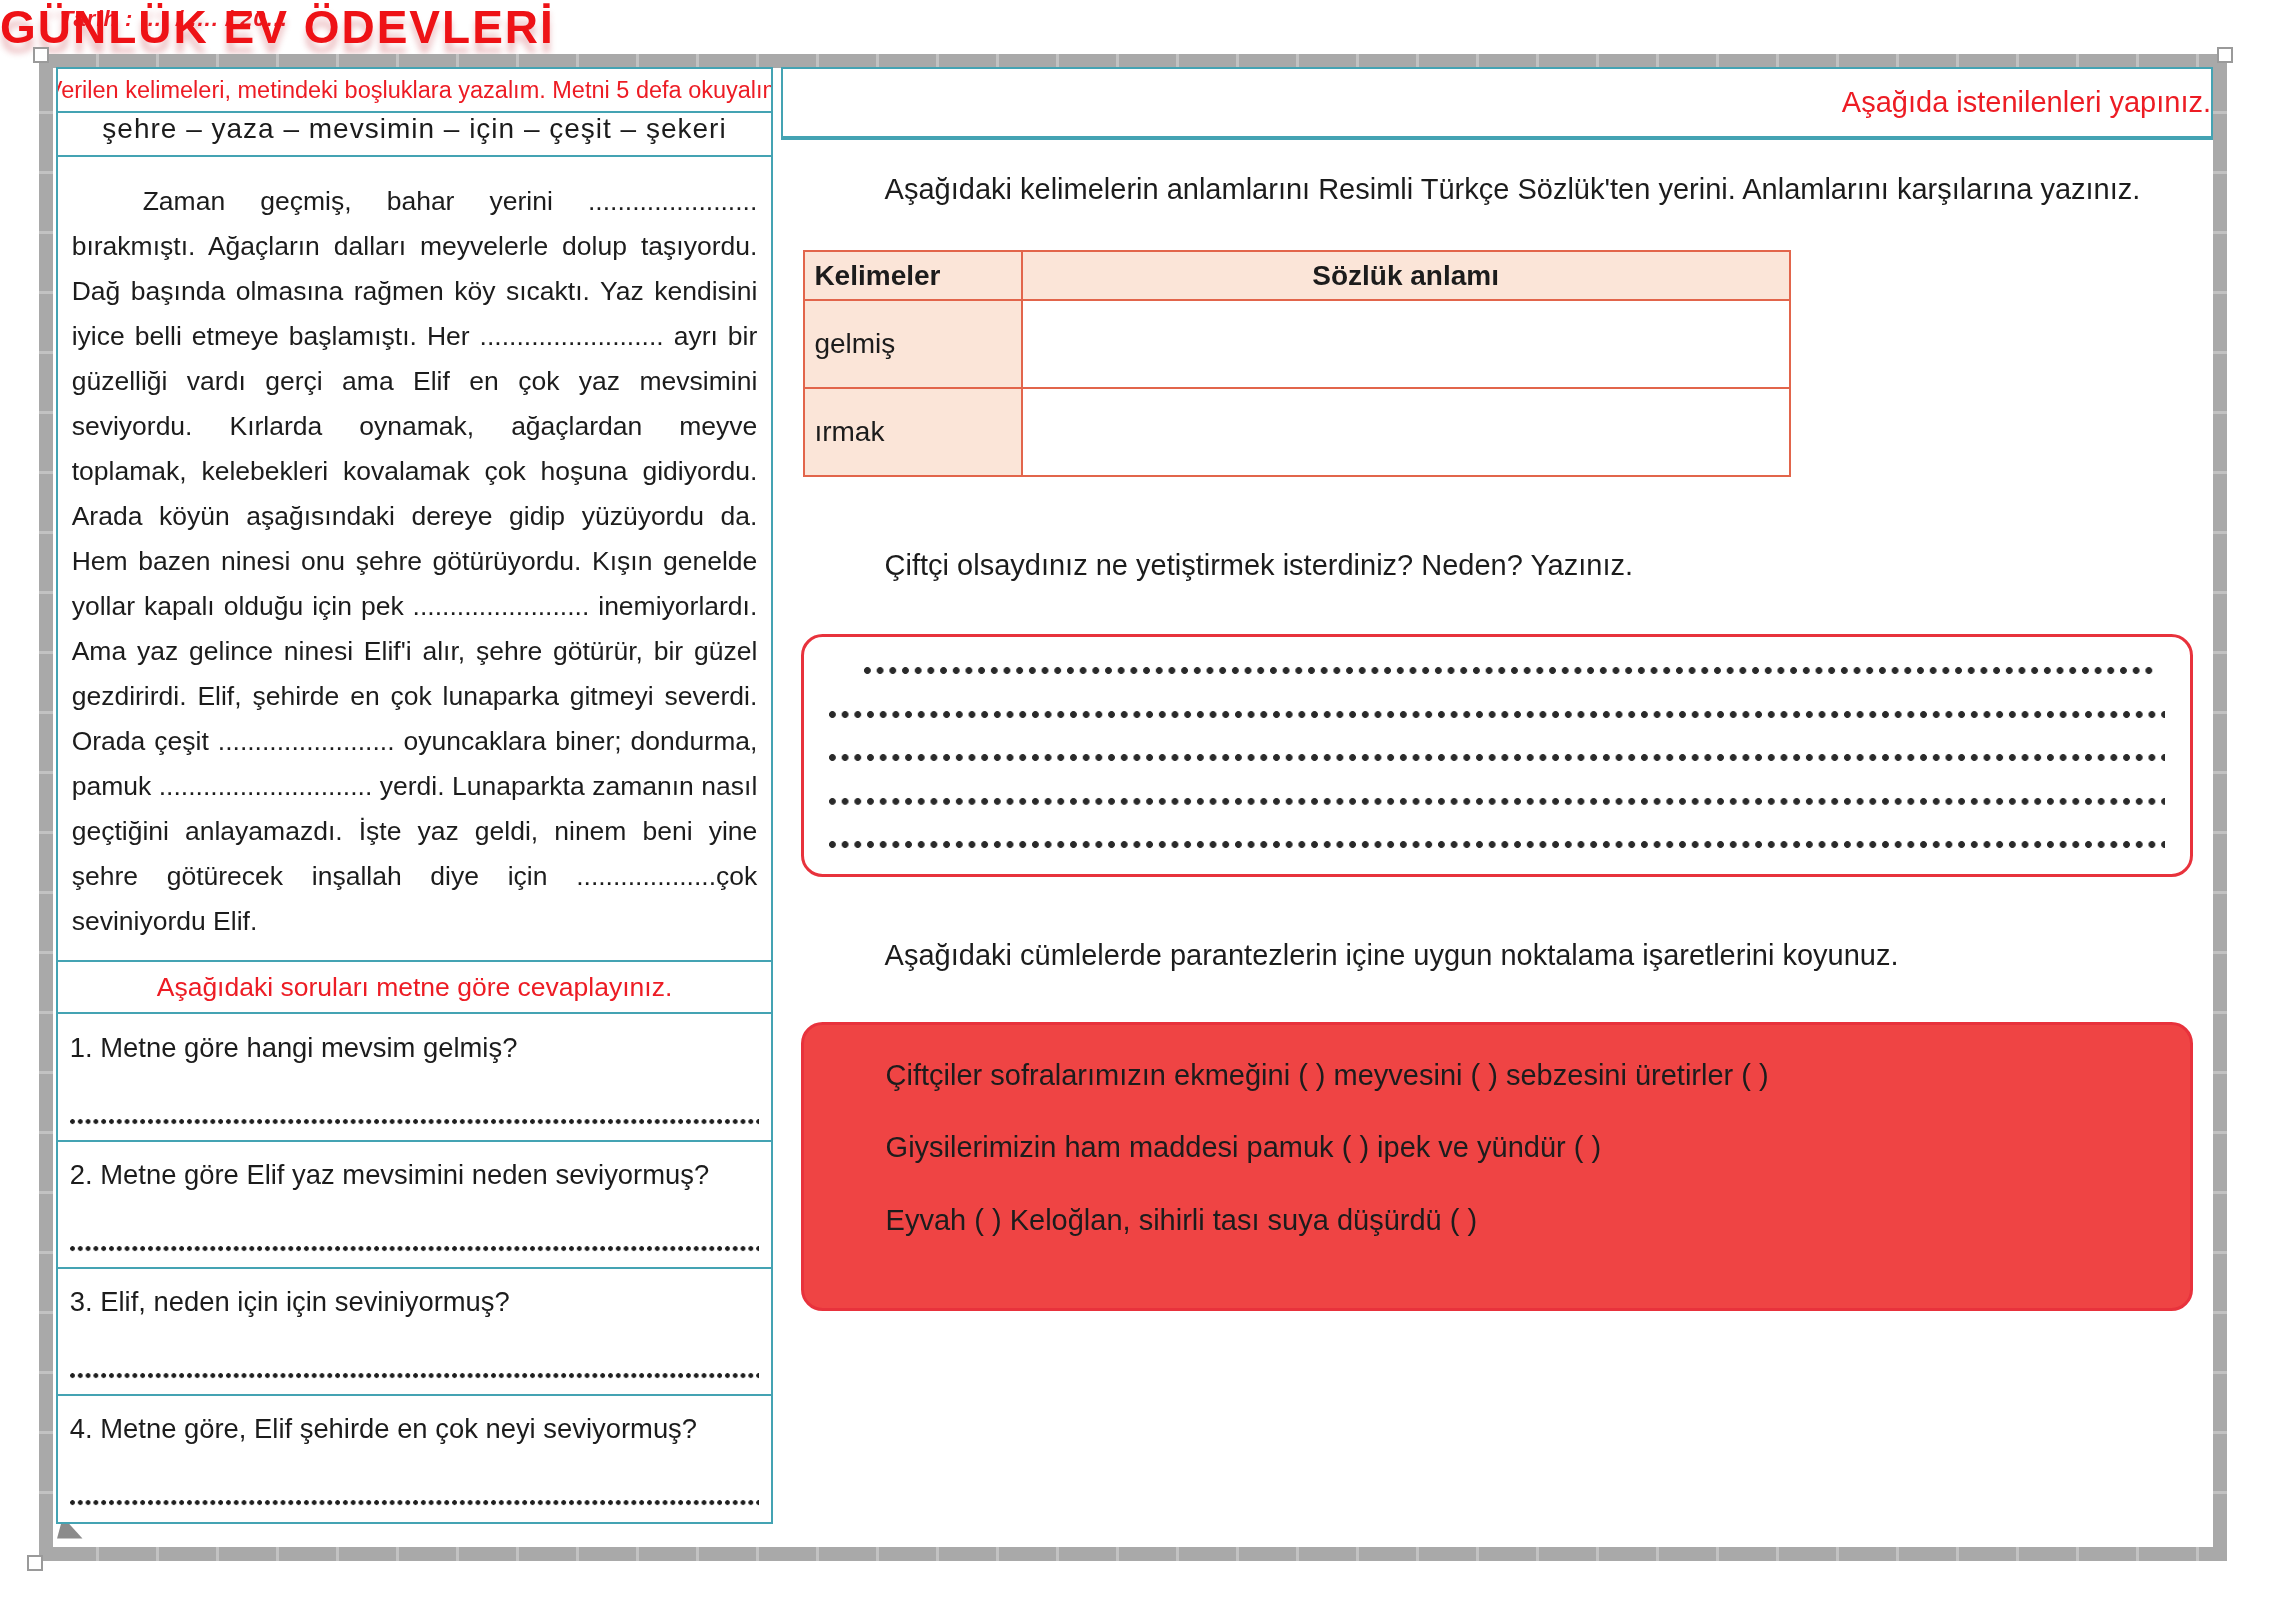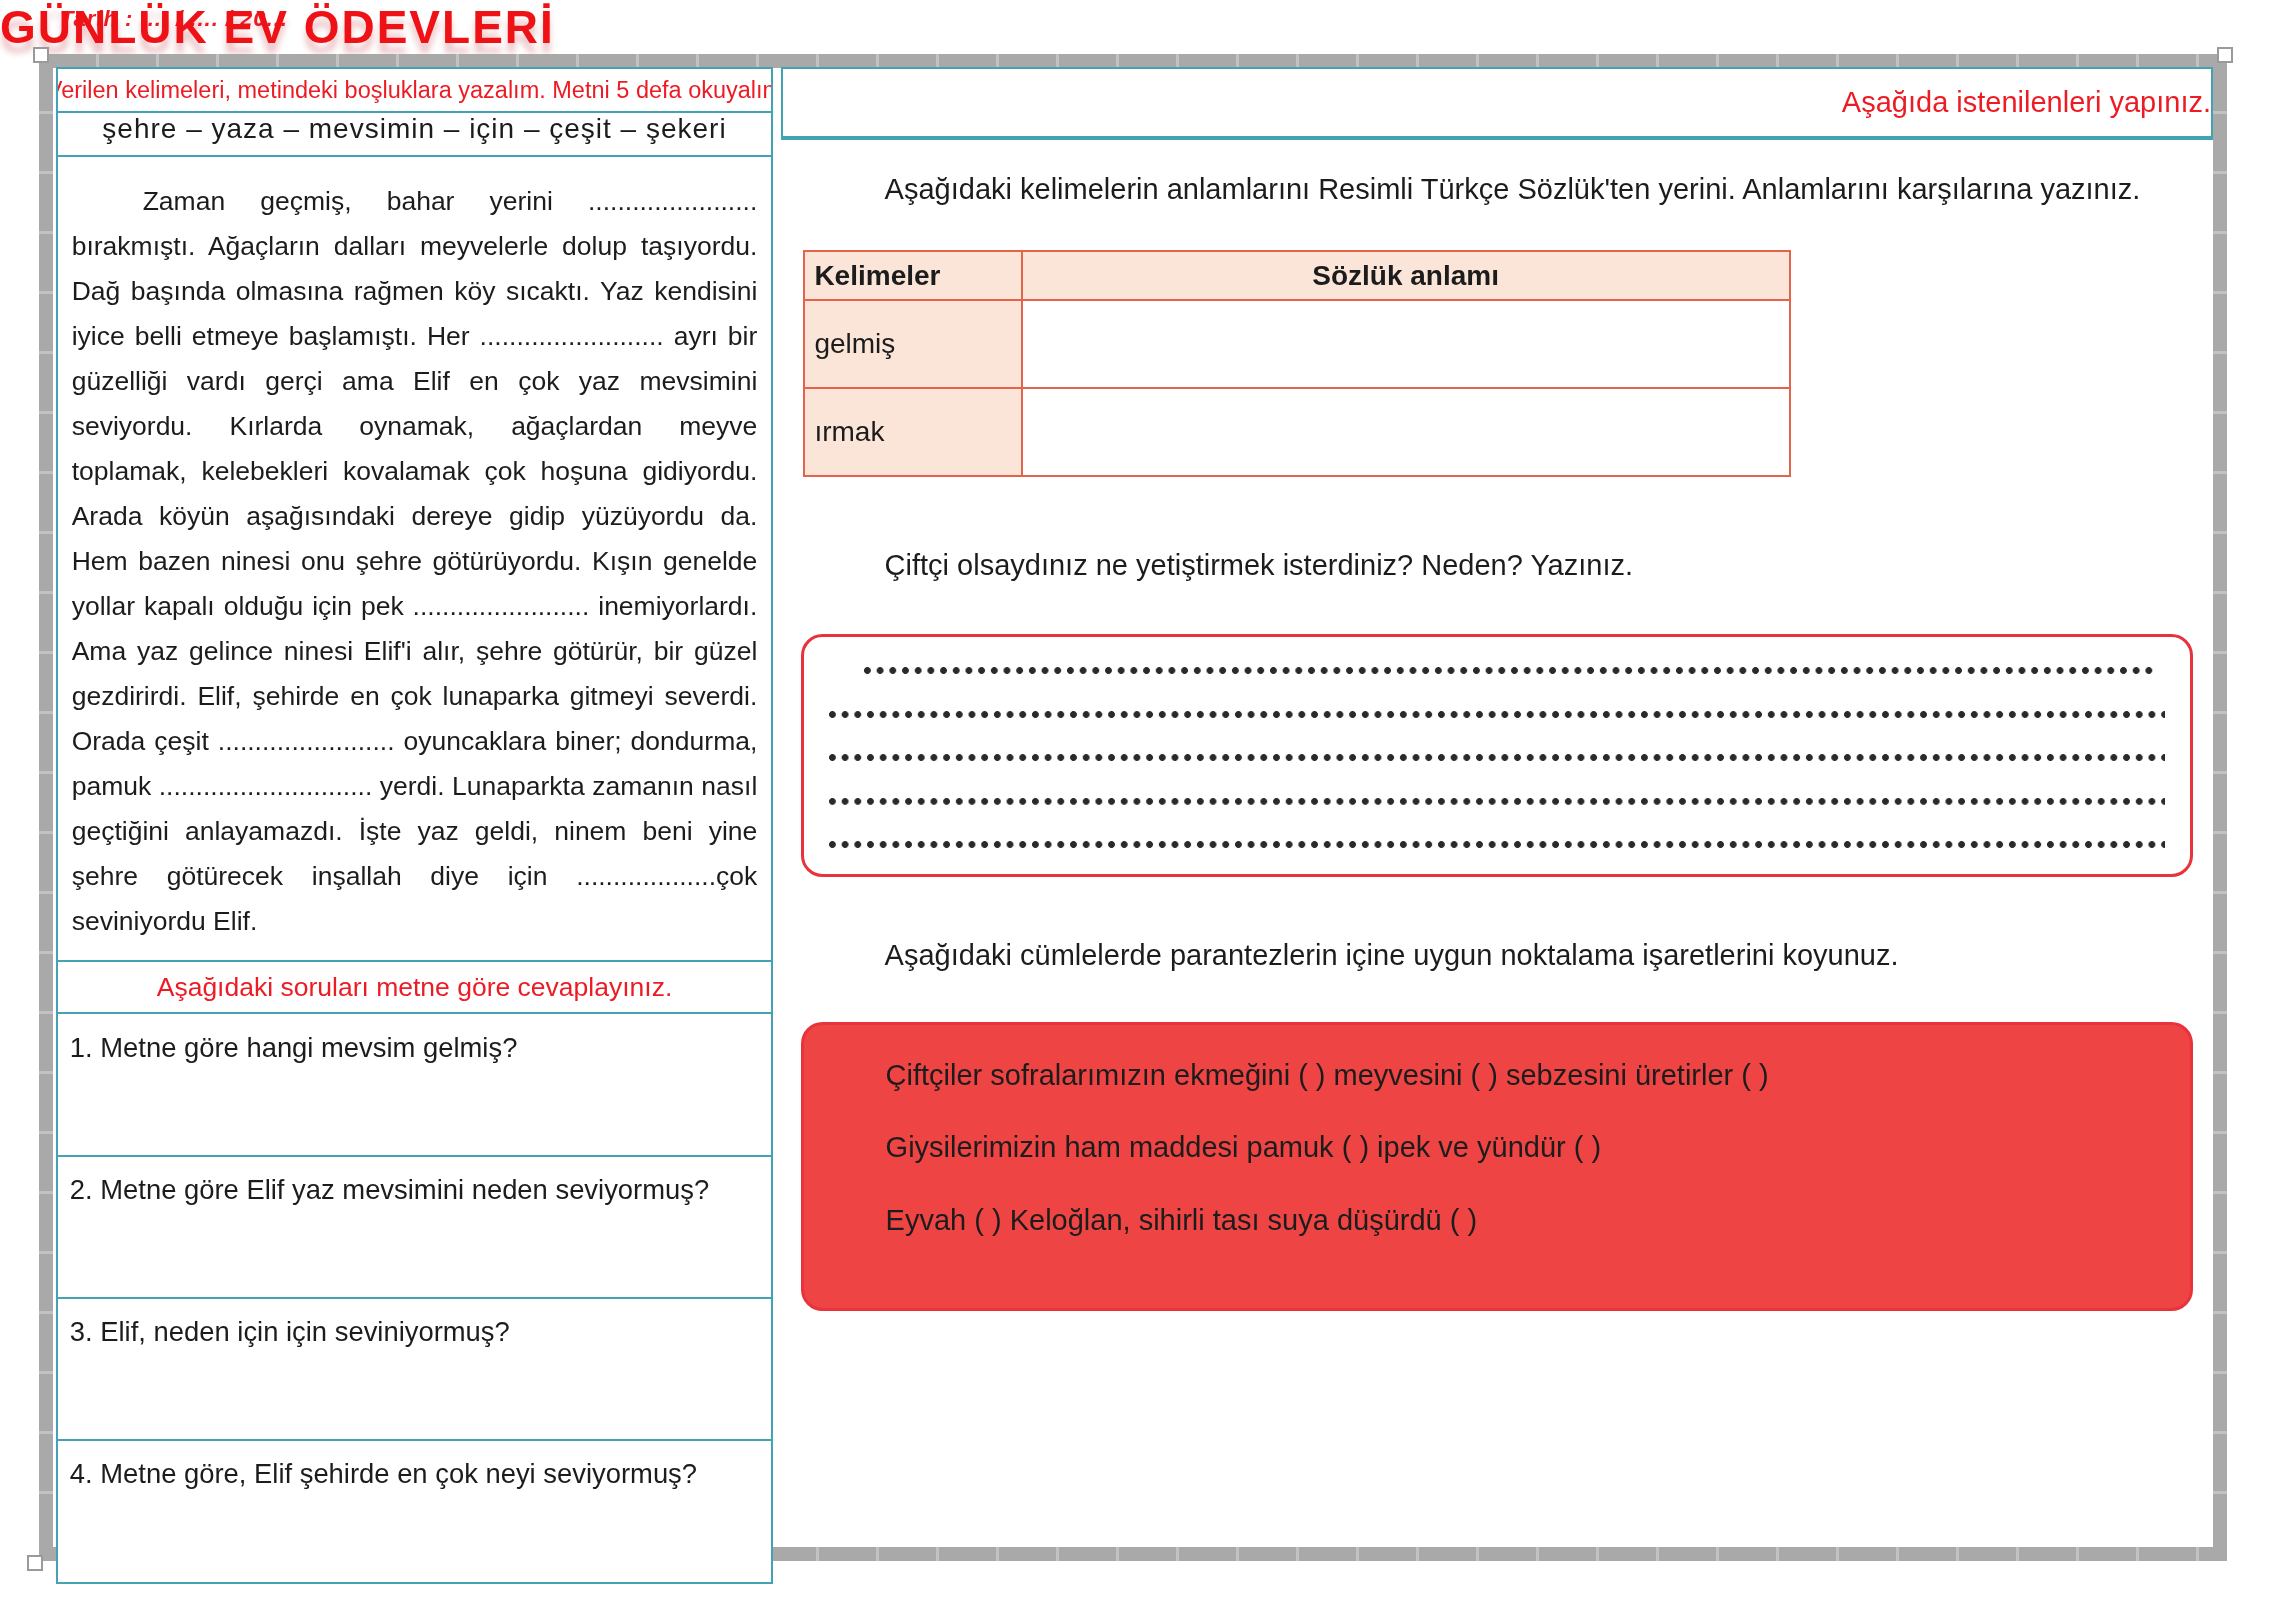--- a/index.html
+++ b/index.html
@@ -66,21 +66,21 @@
   .cell-passage{height:808px;}
   .cell-passage p{
     margin:0;padding:21.6px 13.7px 0;
     font-size:26.5px;line-height:45px;text-align:justify;text-indent:71px;
   }
   .cell-qhead{
     height:55px;display:flex;align-items:center;justify-content:center;
     color:var(--red);font-size:26.5px;font-weight:500;
   }
   .cell-question{
-    height:145px;display:flex;
+    height:130px;display:flex;flex-direction:column;
     padding:17.6px 11.8px 15.7px;font-size:27.4px;
   }
   .cell-question p{margin:0;}
   .dots-fine{
     margin-top:auto;height:5.9px;
     background-image:radial-gradient(circle at 2.5px 2.5px,#1f1f1f 2.1px,transparent 2.6px);
     background-size:7.8px 5.9px;background-repeat:repeat-x;
   }
 
   

